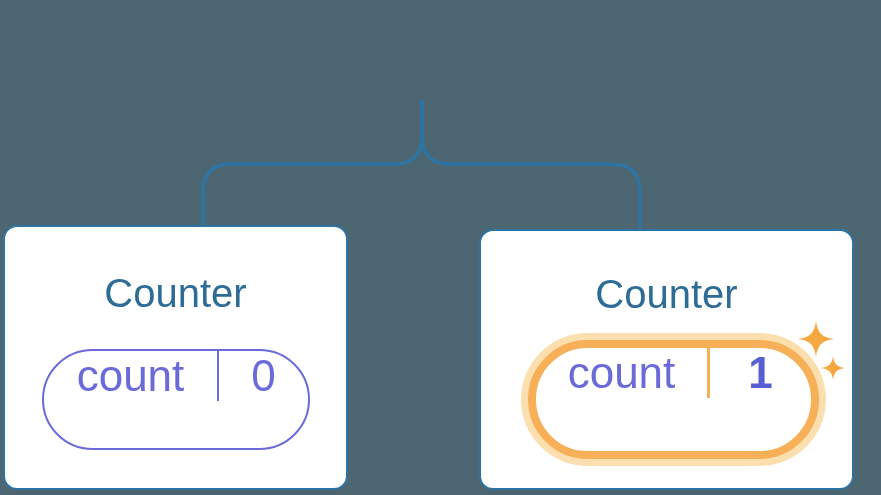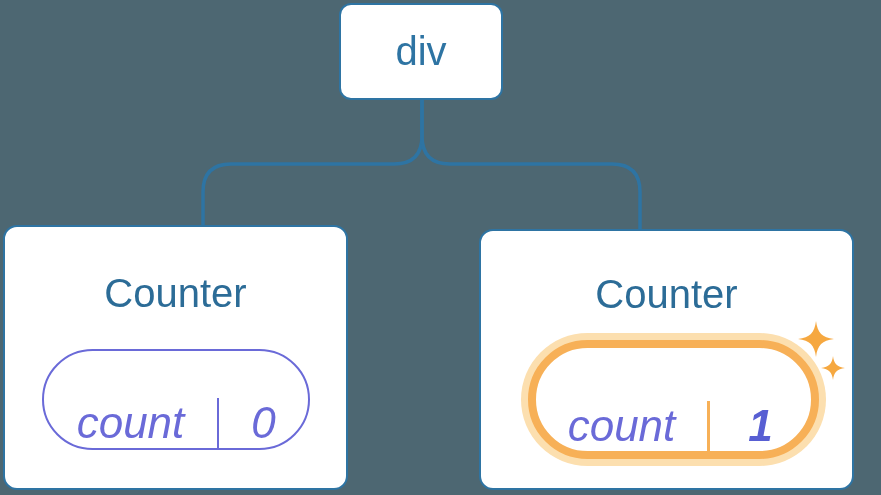--- a/index.html
+++ b/index.html
@@ -57,23 +57,22 @@
     font-size: 40px;
     font-weight: 500;
     line-height: 44px;
     color: var(--title, #2c6c97);
   }
   .card-0 .card-title { margin-top: 44px; }
   .card-1 .card-title { margin-top: 41px; }
   .pill {
     position: absolute;
     display: flex;
-    align-items: flex-end;
+    align-items: flex-start;
     background: #ffffff;
-    font-style: italic;
   }
   .pill-plain {
     left: 37px; top: 122px;
     width: 268px; height: 101px;
     box-sizing: border-box;
     border: 2px solid var(--purple, #6a6ad8);
     border-radius: 60px;
   }
   .pill-highlight {
     left: 47px; top: 109px;
@@ -115,23 +114,20 @@
 </head>
 <body>
 
 <div class="canvas">
 
   <svg class="connectors" viewBox="0 0 881 495" aria-hidden="true">
     <path d="M422 100 V136 Q422 164 394 164 H231 Q203 164 203 192 V226"></path>
     <path d="M422 100 V136 Q422 164 450 164 H612 Q640 164 640 192 V230"></path>
   </svg>
 
-  <div class="root-node">
-    <span class="root-label">div</span>
-  </div>
 
   <section class="card card-0">
     <h2 class="card-title">Counter</h2>
     <div class="pill pill-plain">
       <span class="pill-key">count</span>
       <span class="pill-value">0</span>
     </div>
   </section>
 
   <section class="card card-1">

